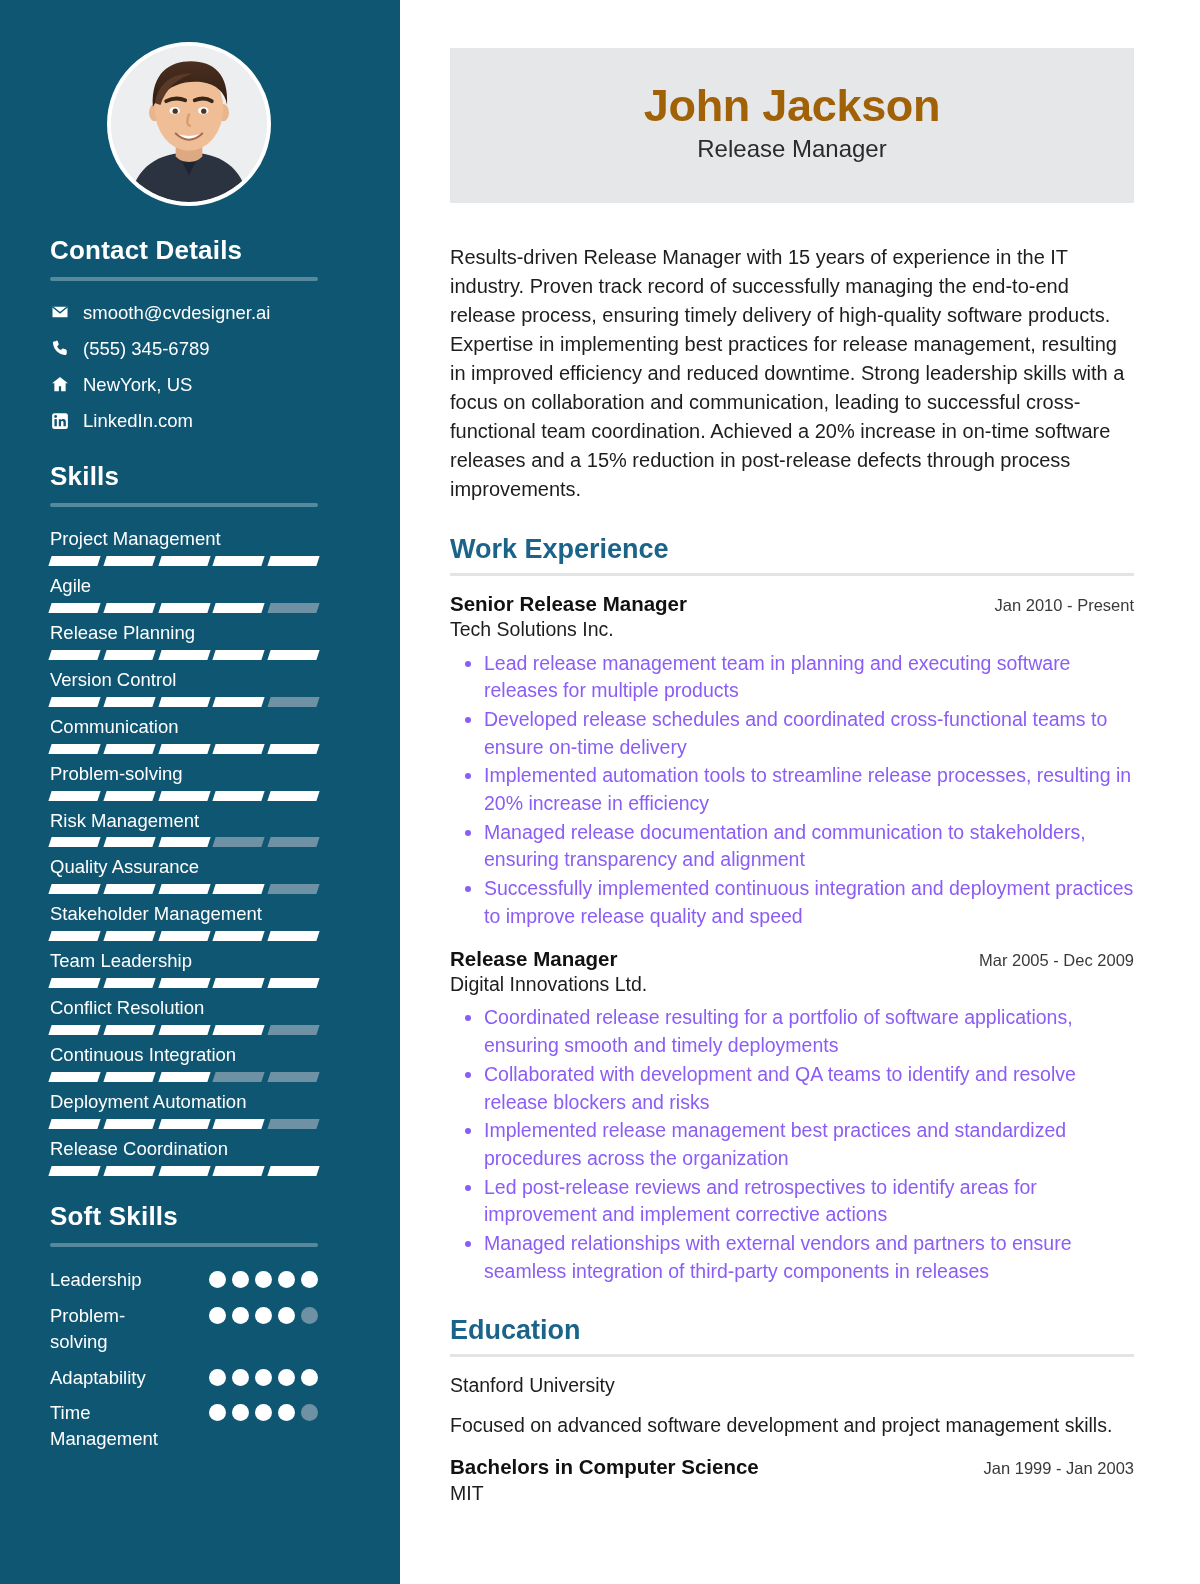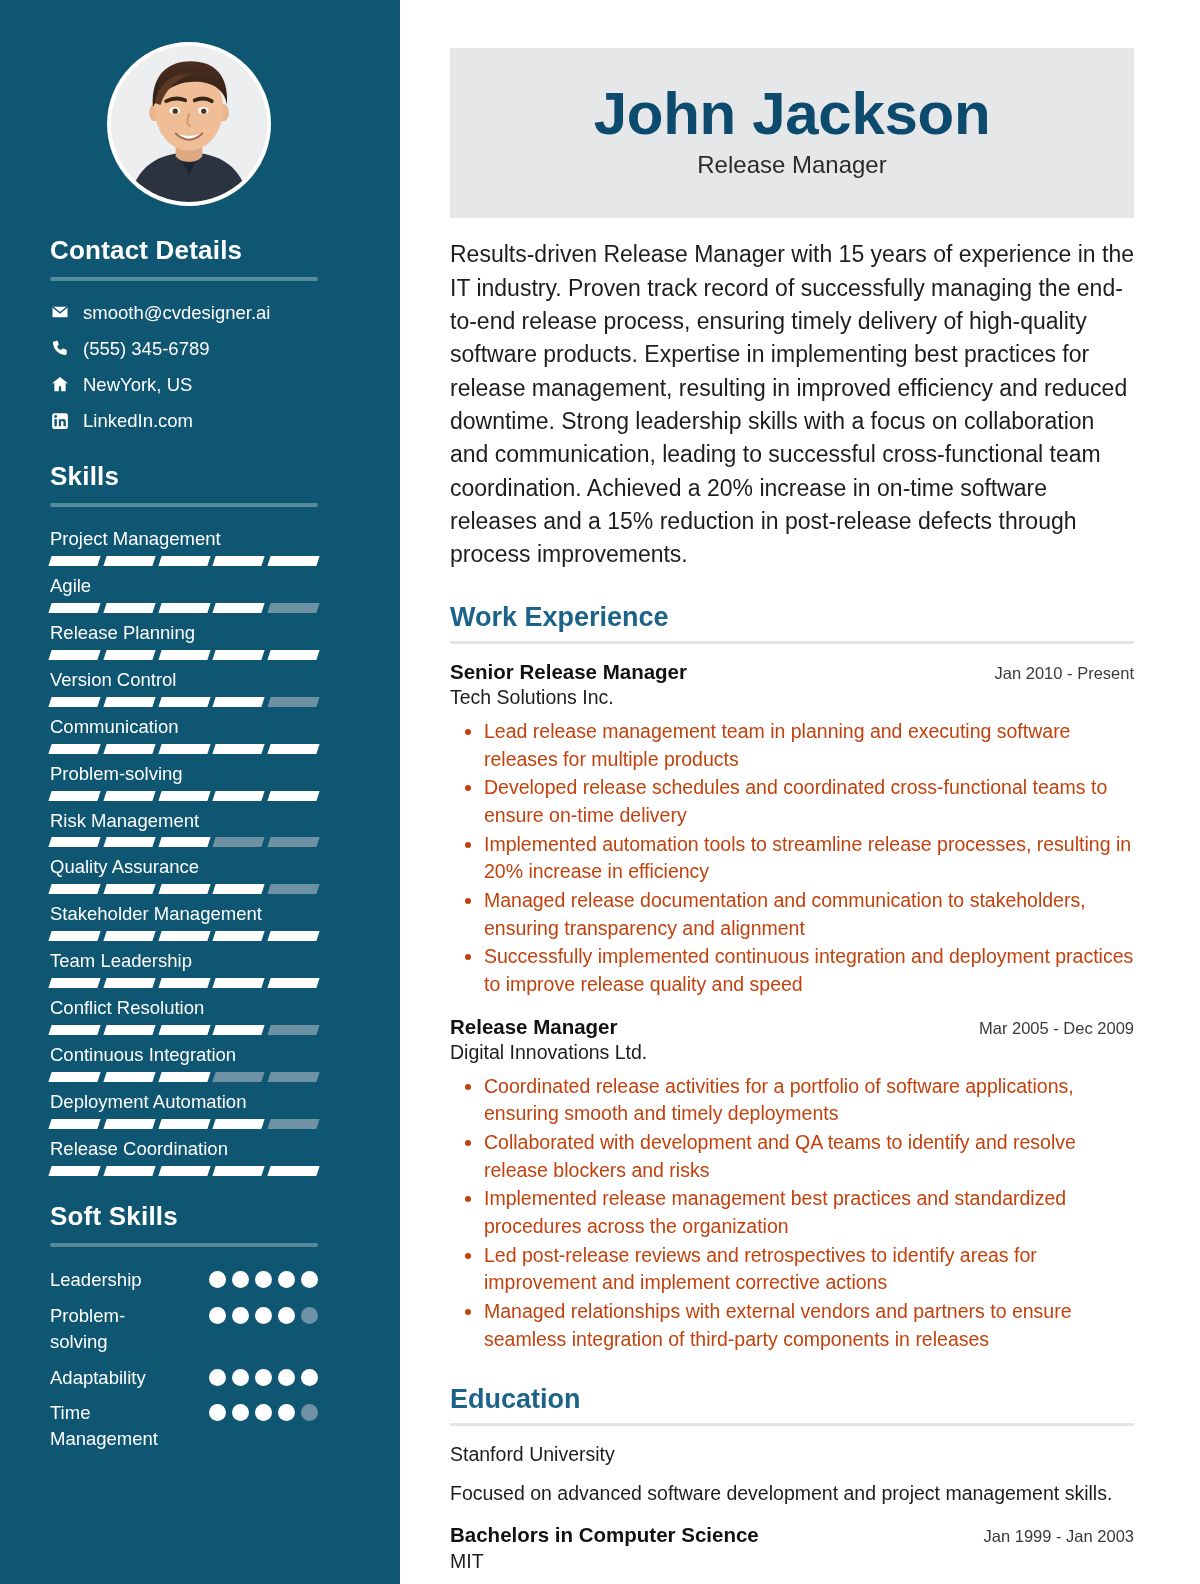--- a/index.html
+++ b/index.html
@@ -129,36 +129,36 @@
     background: #ffffff;
     position: relative;
   }
   .name-card {
     background: #e6e7e8;
     margin-top: 48px;
     padding: 34px 20px 40px;
     text-align: center;
   }
   .full-name {
-    color: #0c4a6e;
-    font-size: 60px;
+    color: #a16207;
+    font-size: 45px;
     font-weight: bold;
     line-height: 1.05;
     letter-spacing: -0.3px;
   }
   .job-title {
     color: #2b2b2b;
     font-size: 24px;
     margin-top: 7px;
     line-height: 1.1;
   }
 
   .summary {
-    margin-top: 20px;
-    font-size: 23px;
+    margin-top: 40px;
+    font-size: 20px;
     line-height: 1.45;
     color: #1d1d1d;
     text-align: left;
   }
 
   .sec { margin-top: 30px; }
   .sec-title {
     color: #1B6388;
     font-size: 27px;
     font-weight: bold;
@@ -197,21 +197,21 @@
     line-height: 1.3;
     margin-top: 1px;
   }
   .bullets {
     margin: 7px 0 0 0;
     padding-left: 34px;
   }
   .bullets li {
     font-size: 19.5px;
     line-height: 1.42;
-    color: #c2410c;
+    color: #8b5cf6;
     margin-bottom: 1px;
   }
   .entry-desc {
     font-size: 19.5px;
     line-height: 1.45;
     color: #1d1d1d;
     margin-top: 12px;
   }
 </style>
 </head>
@@ -540,21 +540,21 @@
               <li>Successfully implemented continuous integration and deployment practices to improve release quality and speed</li>
             </ul>
           </div>
           <div class="entry">
             <div class="entry-head">
               <div class="entry-role">Release Manager</div>
               <div class="entry-date">Mar 2005 - Dec 2009</div>
             </div>
             <div class="entry-org">Digital Innovations Ltd.</div>
             <ul class="bullets">
-              <li>Coordinated release activities for a portfolio of software applications, ensuring smooth and timely deployments</li>
+              <li>Coordinated release resulting for a portfolio of software applications, ensuring smooth and timely deployments</li>
               <li>Collaborated with development and QA teams to identify and resolve release blockers and risks</li>
               <li>Implemented release management best practices and standardized procedures across the organization</li>
               <li>Led post-release reviews and retrospectives to identify areas for improvement and implement corrective actions</li>
               <li>Managed relationships with external vendors and partners to ensure seamless integration of third-party components in releases</li>
             </ul>
           </div>
         </div>
     </section>
 
     <section class="sec">

